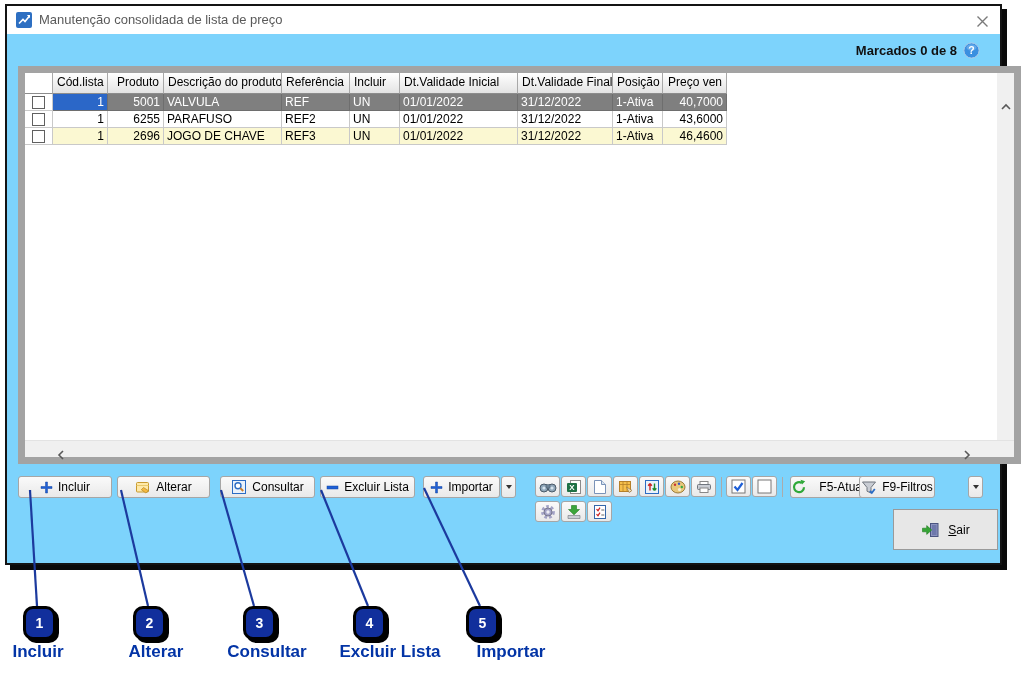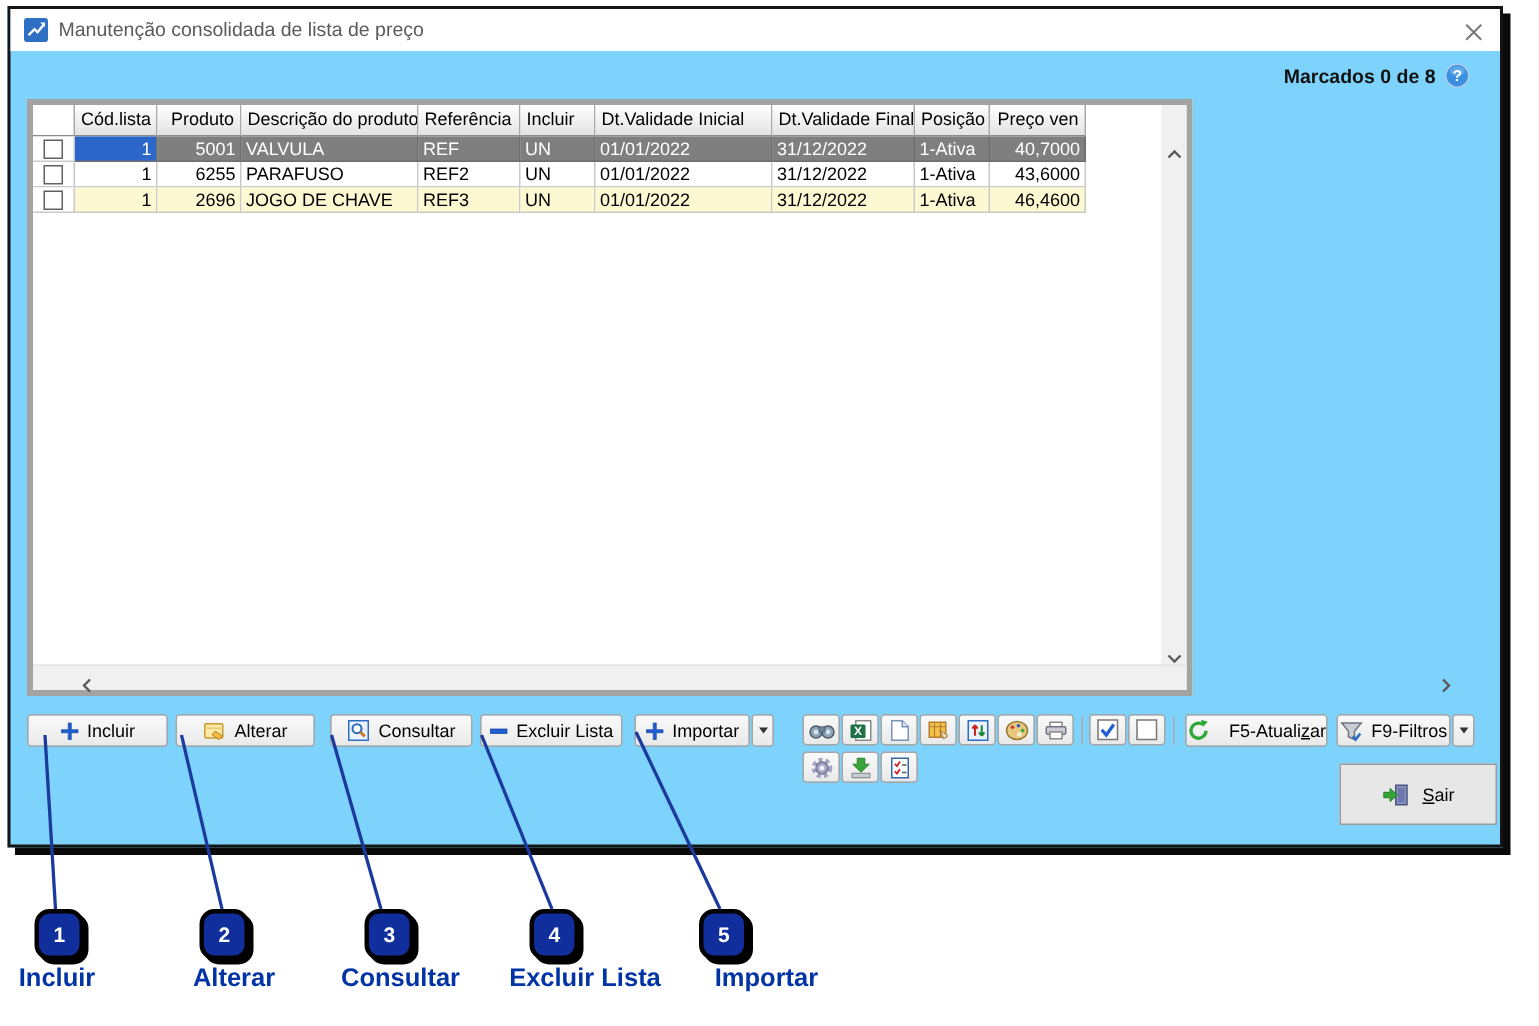--- a/index.html
+++ b/index.html
@@ -12,22 +12,22 @@
   .titlebar{position:absolute;left:0;top:0;width:100%;height:28px;background:#FFFFFF;}
   .app-icon{position:absolute;left:9px;top:6px;width:16px;height:16px;}
   .title-text{position:absolute;left:32px;top:0;height:28px;line-height:28px;
     font-size:13px;color:#5A5A5A;white-space:nowrap;}
   .close-btn{position:absolute;right:10px;top:7px;width:16px;height:16px;cursor:pointer;
     display:flex;align-items:center;justify-content:center;}
   .statusbar{position:absolute;top:36px;right:20px;display:flex;align-items:center;gap:6px;}
   .status-text{font-size:13px;font-weight:bold;color:#111;}
 
   
-  .gridbox{position:absolute;left:11px;top:60px;width:777px;height:398px;
-    background:#fff;border:4px solid #a3a3a3;}
+  .gridbox{position:absolute;left:11px;top:60px;width:1003px;height:398px;
+    background:#fff;border:7px solid #a3a3a3;}
   .gtable{position:absolute;left:0;top:0;display:grid;
     grid-template-columns:28px 55px 56px 118px 68px 50px 118px 95px 50px 64px;}
   .gh{height:21px;background:linear-gradient(#FFFFFF,#E3E3E3);
     border-right:1px solid #A8A8A8;border-bottom:1px solid #8C8C8C;
     font-size:12px;color:#000;padding:2px 4px;white-space:nowrap;overflow:hidden;}
   .gc{height:17px;border-right:1px solid #C9C9C9;border-bottom:1px solid #C9C9C9;
     font-size:12px;color:#000;padding:0 3px;line-height:16px;white-space:nowrap;overflow:hidden;}
   .r{text-align:right;}
   .sel{background:#7F7F7F;color:#fff;border-right-color:#6E6E6E;border-bottom-color:#6E6E6E;}
   .sel-focus{background:#2B67C8;color:#fff;}
@@ -295,21 +295,21 @@
 
   <div class="btn" style="left:783px;width:95px;justify-content:space-between;">
     <span style="display:flex;">
       <svg width="16" height="16">
           <path d="M13 8.2 a5 5 0 1 1 -2.2 -4.2" fill="none" stroke="#2FA838" stroke-width="2.2"></path>
           <path d="M9.6 0.8 l4.6 1.4 -3.2 3.4z" fill="#2FA838"></path>
         </svg>
       </span>
     <span><span>F5-Atuali</span><span class="u">z</span><span>ar</span></span>
   </div>
-  <div class="btn" style="left:884px;width:76px;">
+  <div class="btn" style="left:852px;width:76px;">
     <span style="display:flex;">
       <svg width="16" height="15">
           <path d="M1.5 2 h13 L10 7.5 v5.5 l-4 -1.8 V7.5z" fill="#C9CDD4" stroke="#70767E"></path>
           <path d="M8.8 11 l2 2 3 -4" stroke="#2B6CC4" stroke-width="1.8" fill="none"></path>
         </svg>
       </span>
     <span>F9-Filtros</span>
   </div>
   <div class="btn" style="left:961px;width:15px;padding:0;">
     <span class="drop"></span>

